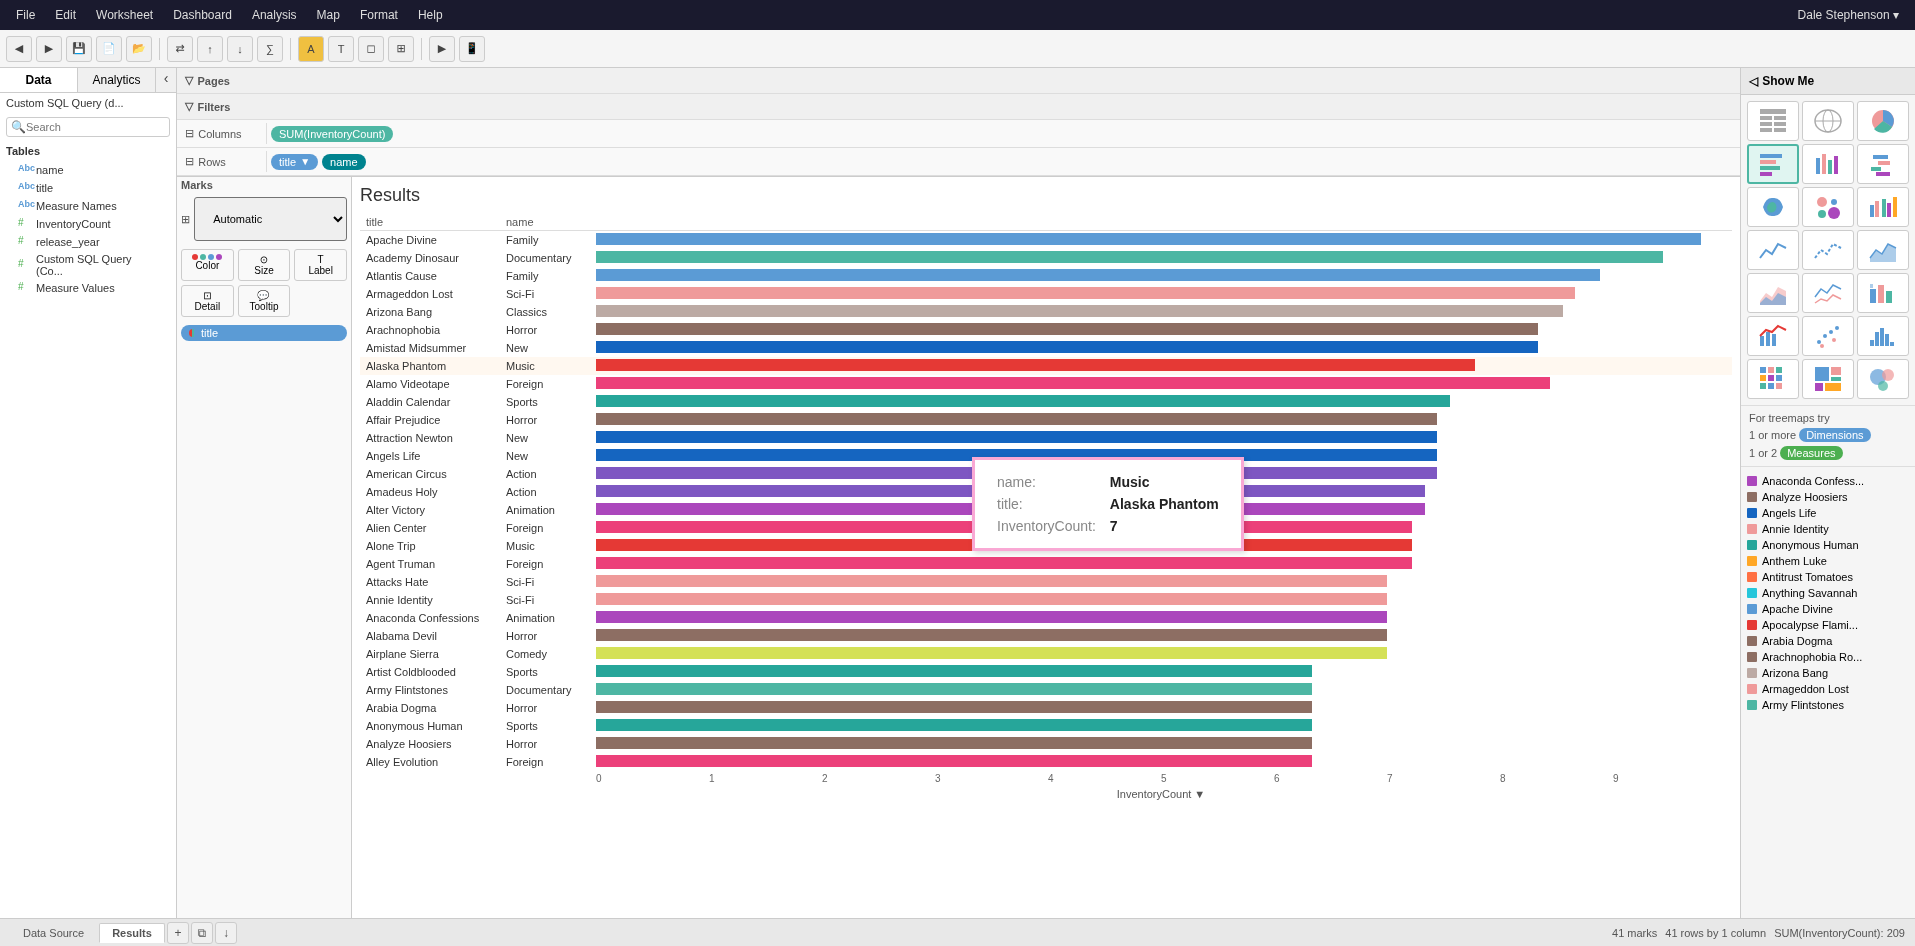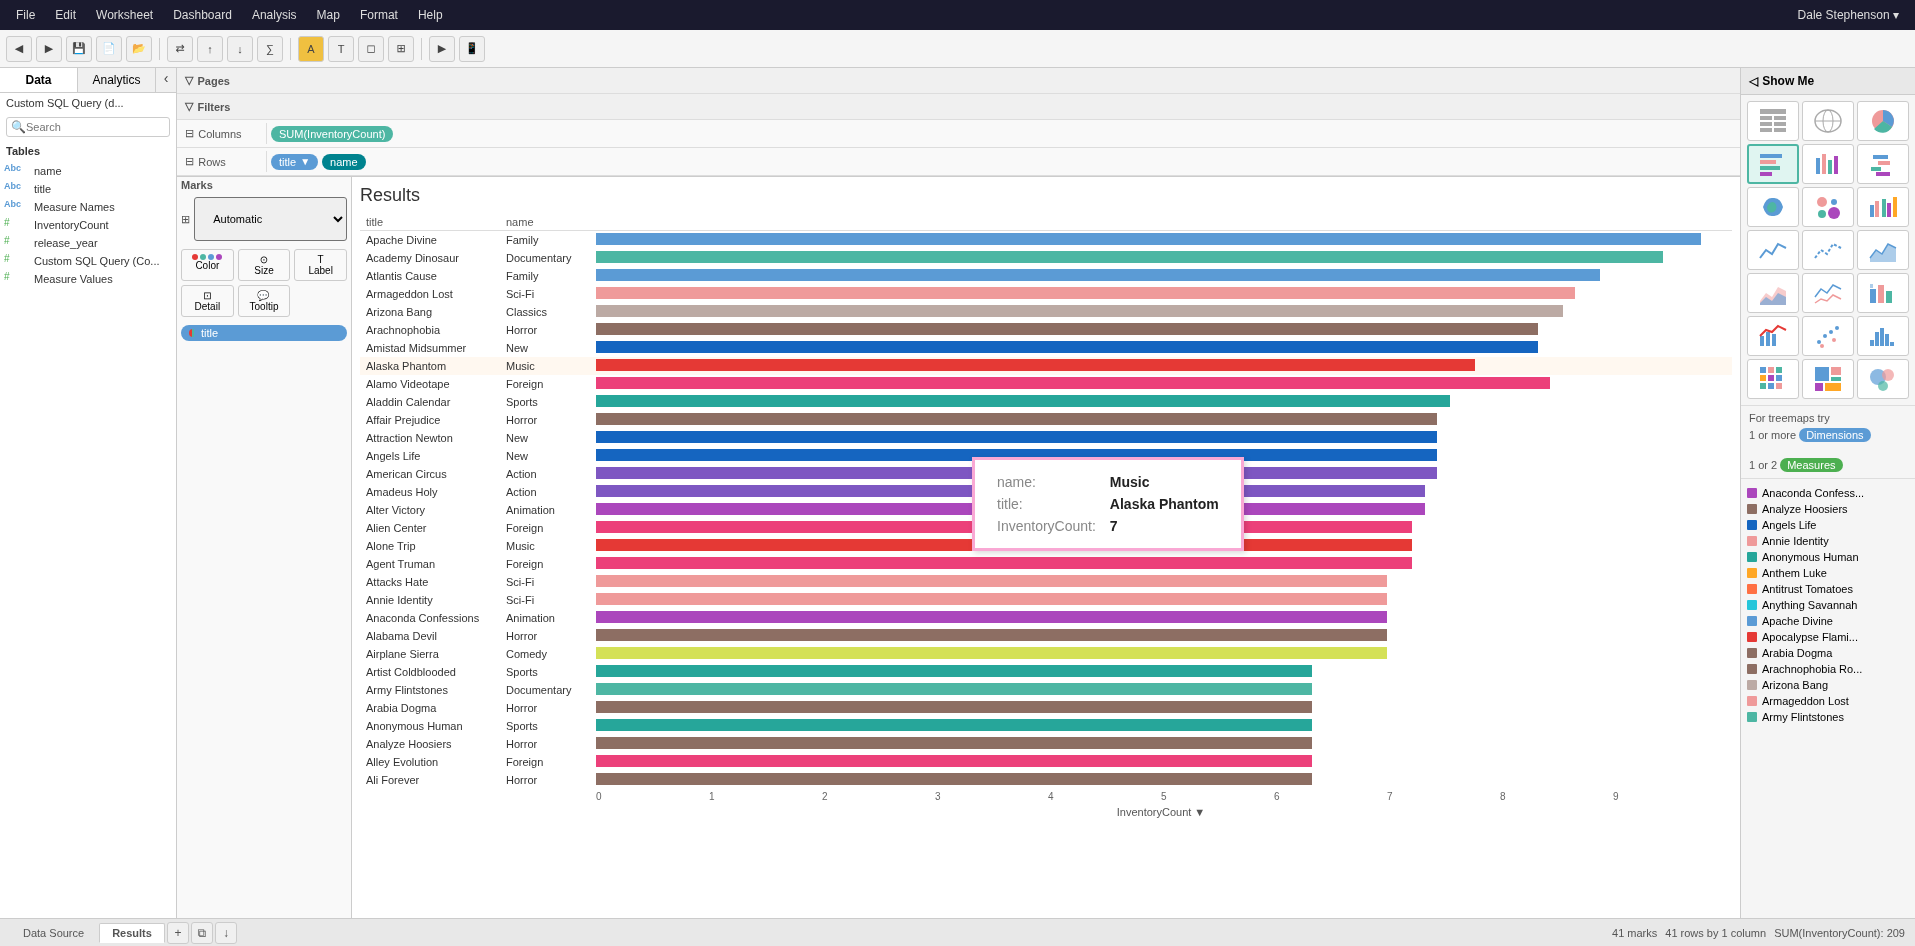--- a/index.html
+++ b/index.html
@@ -99,26 +99,25 @@
       border: none; outline: none; font-size: 11px; width: 100px;
     }
     .section-label {
       padding: 4px 6px;
       font-size: 11px;
       font-weight: bold;
       color: #333;
     }
     .field-item {
       display: flex;
-      align-items: flex-end;
-      padding: 2px 4px;
+      align-items: center;
+      padding: 2px 18px;
       font-size: 11px;
       color: #333;
       cursor: pointer;
-      gap: 12px;
     }
     .field-icon {
       width: 14px; height: 14px;
       margin-right: 4px;
       font-size: 10px;
       color: #5b9bd5;
       flex-shrink: 0;
     }
     .field-icon.abc { color: #5b9bd5; font-weight: bold; font-size: 9px; }
     .field-icon.hash { color: #4caf50; }
@@ -961,29 +960,20 @@
     </tr>
                   <tr>
       <td class="title-cell">Alley Evolution</td>
       <td class="name-cell">Foreign</td>
       <td class="bar-cell">
         <div class="bar-wrapper">
           <div class="bar" style="width:63.33333333333333%; background:#ec407a;"></div>
         </div>
       </td>
     </tr>
-                  <tr>
-      <td class="title-cell">Ali Forever</td>
-      <td class="name-cell">Horror</td>
-      <td class="bar-cell">
-        <div class="bar-wrapper">
-          <div class="bar" style="width:63.33333333333333%; background:#8d6e63;"></div>
-        </div>
-      </td>
-    </tr>
                   <tr class="axis-row">
     <td colspan="2"></td>
     <td>
       <div class="axis-labels">
                         <span style="width:11.11111111111111%;display:inline-block;text-align:left;">0</span>
                         <span style="width:11.11111111111111%;display:inline-block;text-align:left;">1</span>
                         <span style="width:11.11111111111111%;display:inline-block;text-align:left;">2</span>
                         <span style="width:11.11111111111111%;display:inline-block;text-align:left;">3</span>
                         <span style="width:11.11111111111111%;display:inline-block;text-align:left;">4</span>
                         <span style="width:11.11111111111111%;display:inline-block;text-align:left;">5</span>
@@ -1202,21 +1192,21 @@
         </svg>
       </div>
     </div>
 
     <div class="treemap-hint">
       <div>For treemaps try</div>
       <div style="margin-top:4px;">
         <span>1 or more</span>
         <span class="dim-badge">Dimensions</span>
       </div>
-      <div style="margin-top:16px;">
+      <div style="margin-top:4px;">
         <span>1 or 2</span>
         <span class="mea-badge">Measures</span>
       </div>
     </div>
 
     <div id="legend-panel">
       <div id="legend-items">
           <div class="legend-item">
       <div class="legend-dot" style="background:#ab47bc;"></div>
       <span>Anaconda Confess...</span>

